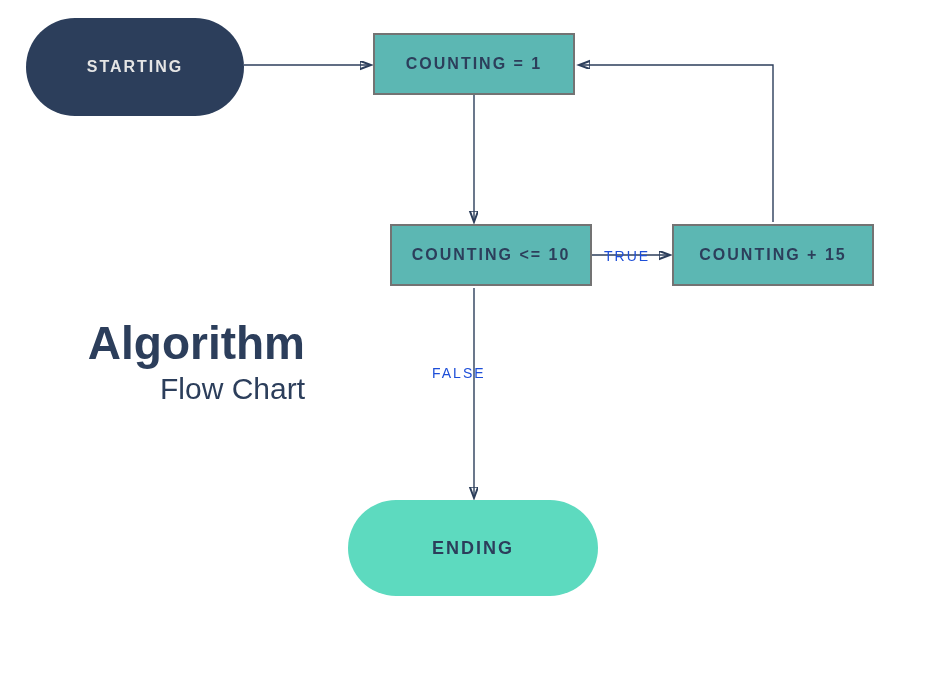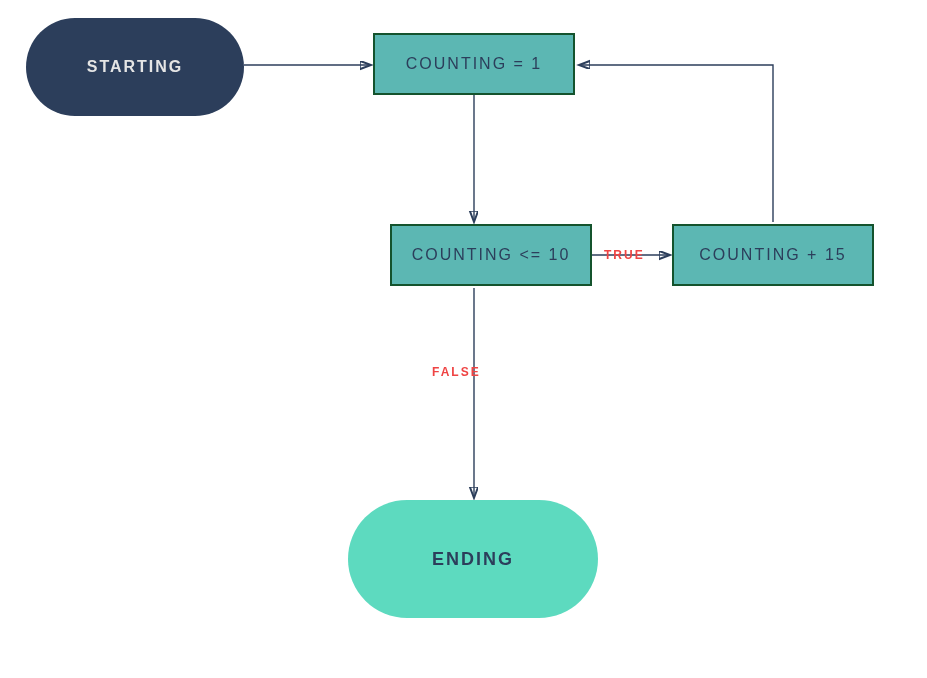--- a/index.html
+++ b/index.html
@@ -25,35 +25,35 @@
     left: 26px; top: 18px;
     width: 218px; height: 98px;
     background: #2c3e5b;
     color: #e5e5e5;
     font-size: 16px;
   }
   .node-process {
     position: absolute;
     width: 198px; height: 58px;
     background: #5cb7b3;
-    border: 2px solid #14532d;
+    border: 2px solid #737373;
     color: #2c3e5b;
     display: flex;
     align-items: center;
     justify-content: center;
     font-size: 16px;
-    font-weight: 400;
+    font-weight: 700;
     letter-spacing: 2px;
   }
   .node-counting1 { left: 373px; top: 33px; }
   .node-countingcond { left: 390px; top: 224px; }
   .node-countingplus { left: 672px; top: 224px; }
   .node-ending {
     left: 348px; top: 500px;
-    width: 250px; height: 118px;
+    width: 250px; height: 96px;
     background: #5ddabf;
     color: #2c3e5b;
     font-size: 18px;
   }
   .title-block {
     position: absolute;
     left: 50px; top: 320px;
     text-align: right;
     width: 255px;
     color: #2c3e5b;
@@ -64,24 +64,24 @@
     line-height: 1;
     letter-spacing: 0px;
   }
   .title-sub {
     font-size: 30px;
     font-weight: 300;
     margin-top: 6px;
   }
   .edge-label {
     position: absolute;
-    color: #ef4444;
-    font-size: 12px;
+    color: #1d4ed8;
+    font-size: 14px;
     letter-spacing: 2px;
-    font-weight: 700;
+    font-weight: 400;
   }
   svg.arrows {
     position: absolute;
     left: 0; top: 0;
     width: 927px; height: 678px;
     pointer-events: none;
   }
   svg.arrows line, svg.arrows path {
     stroke: #2c3e5b;
     stroke-width: 1.4;
@@ -126,13 +126,15 @@
 </div>
 
 <div class="node-terminal node-ending">
   <span>ENDING</span>
 </div>
 
 <div class="edge-label" style="left:604px; top:248px;">TRUE</div>
 <div class="edge-label" style="left:432px; top:365px;">FALSE</div>
 
 <div class="title-block">
+  <div class="title-main">Algorithm</div>
+  <div class="title-sub">Flow Chart</div>
 </div>
 
 </body></html>

